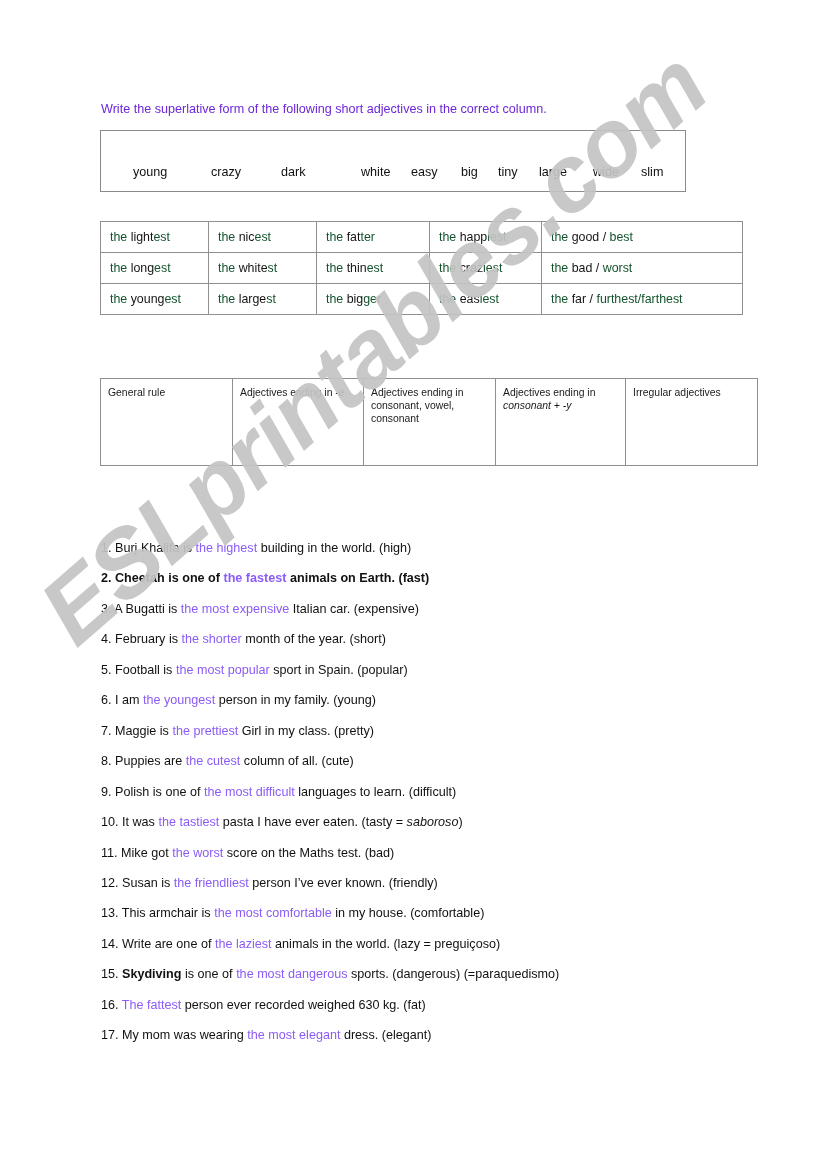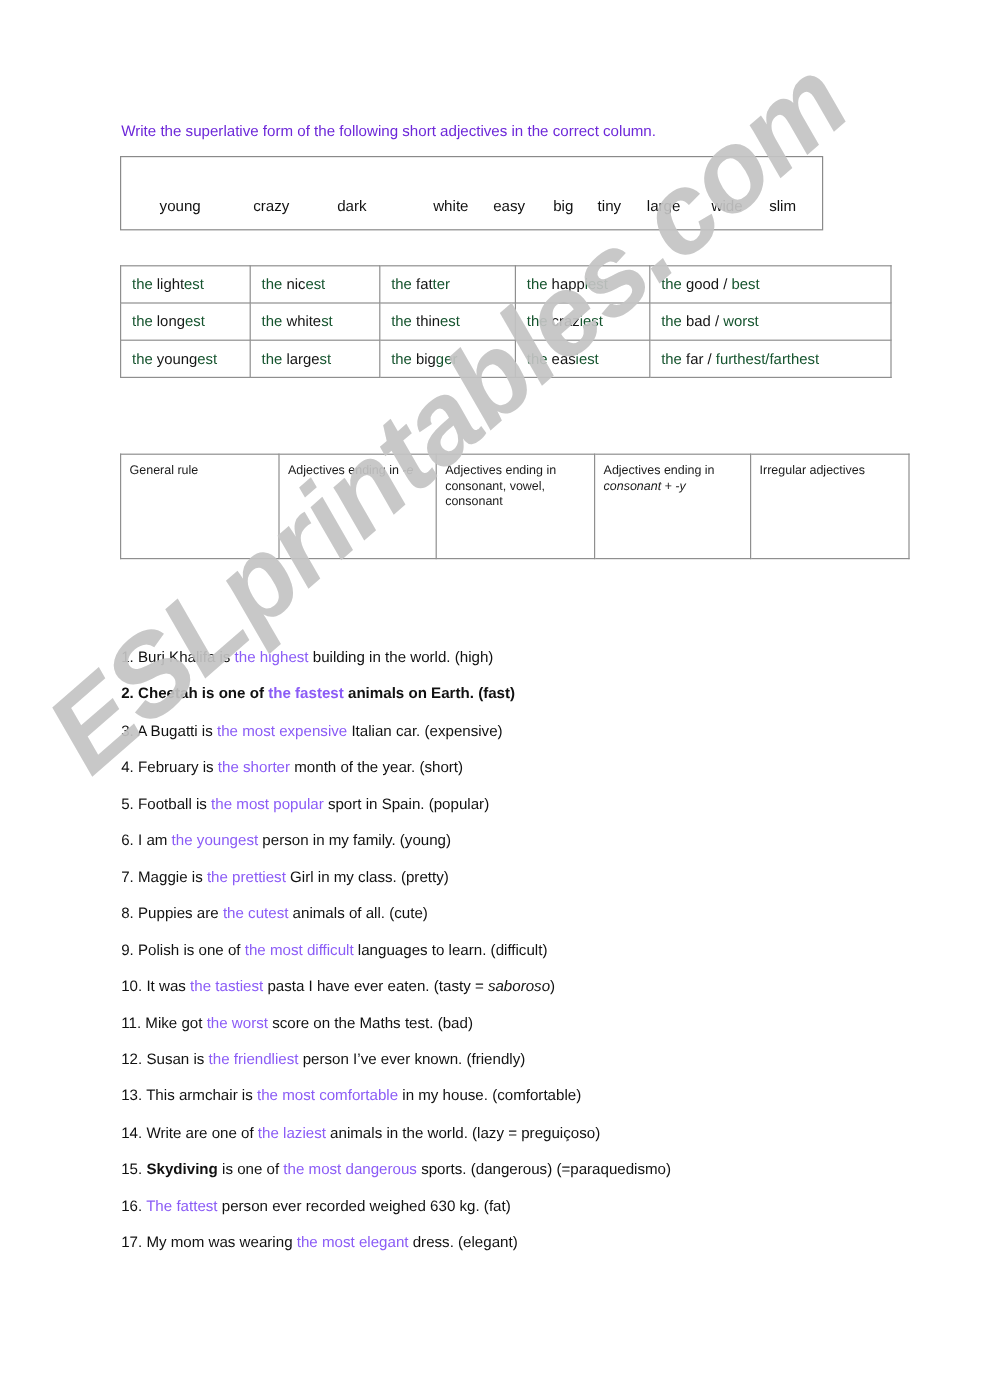--- a/index.html
+++ b/index.html
@@ -219,21 +219,21 @@
 
 
   <div id="sentences">
       <div class="sent" style="top: 541px;"><span>1. </span><span>Burj Khalifa is </span><span class="ans">the highest</span><span> building in the world. (high)</span></div>
       <div class="sent" style="top: 571px; font-weight: bold;"><span>2. </span><span>Cheetah is one of </span><span class="ans">the fastest</span><span> animals on Earth. (fast)</span></div>
       <div class="sent" style="top: 602px;"><span>3. </span><span>A Bugatti is </span><span class="ans">the most expensive</span><span> Italian car. (expensive)</span></div>
       <div class="sent" style="top: 632px;"><span>4. </span><span>February is </span><span class="ans">the shorter</span><span> month of the year. (short)</span></div>
       <div class="sent" style="top: 663px;"><span>5. </span><span>Football is </span><span class="ans">the most popular</span><span> sport in Spain. (popular)</span></div>
       <div class="sent" style="top: 693px;"><span>6. </span><span>I am </span><span class="ans">the youngest</span><span> person in my family. (young)</span></div>
       <div class="sent" style="top: 724px;"><span>7. </span><span>Maggie is </span><span class="ans">the prettiest</span><span> Girl in my class. (pretty)</span></div>
-      <div class="sent" style="top: 754px;"><span>8. </span><span>Puppies are </span><span class="ans">the cutest</span><span> animals of all. (cute)</span></div>
+      <div class="sent" style="top: 754px;"><span>8. </span><span>Puppies are </span><span class="ans">the cutest</span><span> column of all. (cute)</span></div>
       <div class="sent" style="top: 785px;"><span>9. </span><span>Polish is one of </span><span class="ans">the most difficult</span><span> languages to learn. (difficult)</span></div>
       <div class="sent" style="top: 815px;"><span>10. </span><span>It was </span><span class="ans">the tastiest</span><span> pasta I have ever eaten. (tasty = </span><i>saboroso</i><span>)</span></div>
       <div class="sent" style="top: 846px;"><span>11. </span><span>Mike got </span><span class="ans">the worst</span><span> score on the Maths test. (bad)</span></div>
       <div class="sent" style="top: 876px;"><span>12. </span><span>Susan is </span><span class="ans">the friendliest</span><span> person I’ve ever known. (friendly)</span></div>
       <div class="sent" style="top: 906px;"><span>13. </span><span>This armchair is </span><span class="ans">the most comfortable</span><span> in my house. (comfortable)</span></div>
       <div class="sent" style="top: 937px;"><span>14. </span><span>Write are one of </span><span class="ans">the laziest</span><span> animals in the world. (lazy = preguiçoso)</span></div>
       <div class="sent" style="top: 967px;"><span>15. </span><b>Skydiving</b><span> is one of </span><span class="ans">the most dangerous</span><span> sports. (dangerous) (=paraquedismo)</span></div>
       <div class="sent" style="top: 998px;"><span>16. </span><span class="ans">The fattest</span><span> person ever recorded weighed 630 kg. (fat)</span></div>
       <div class="sent" style="top: 1028px;"><span>17. </span><span>My mom was wearing </span><span class="ans">the most elegant</span><span> dress. (elegant)</span></div>
     </div>

